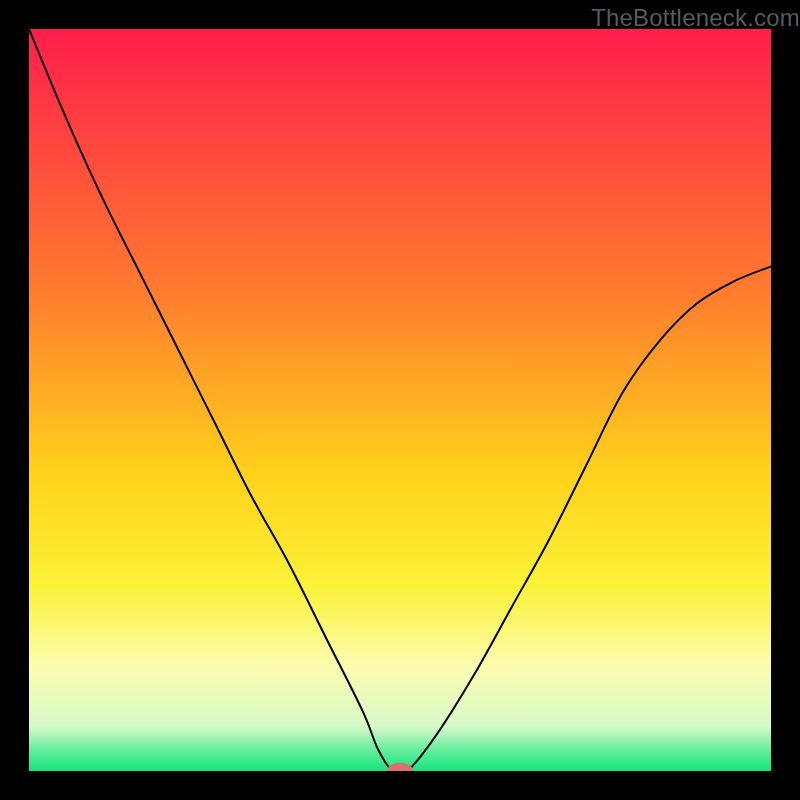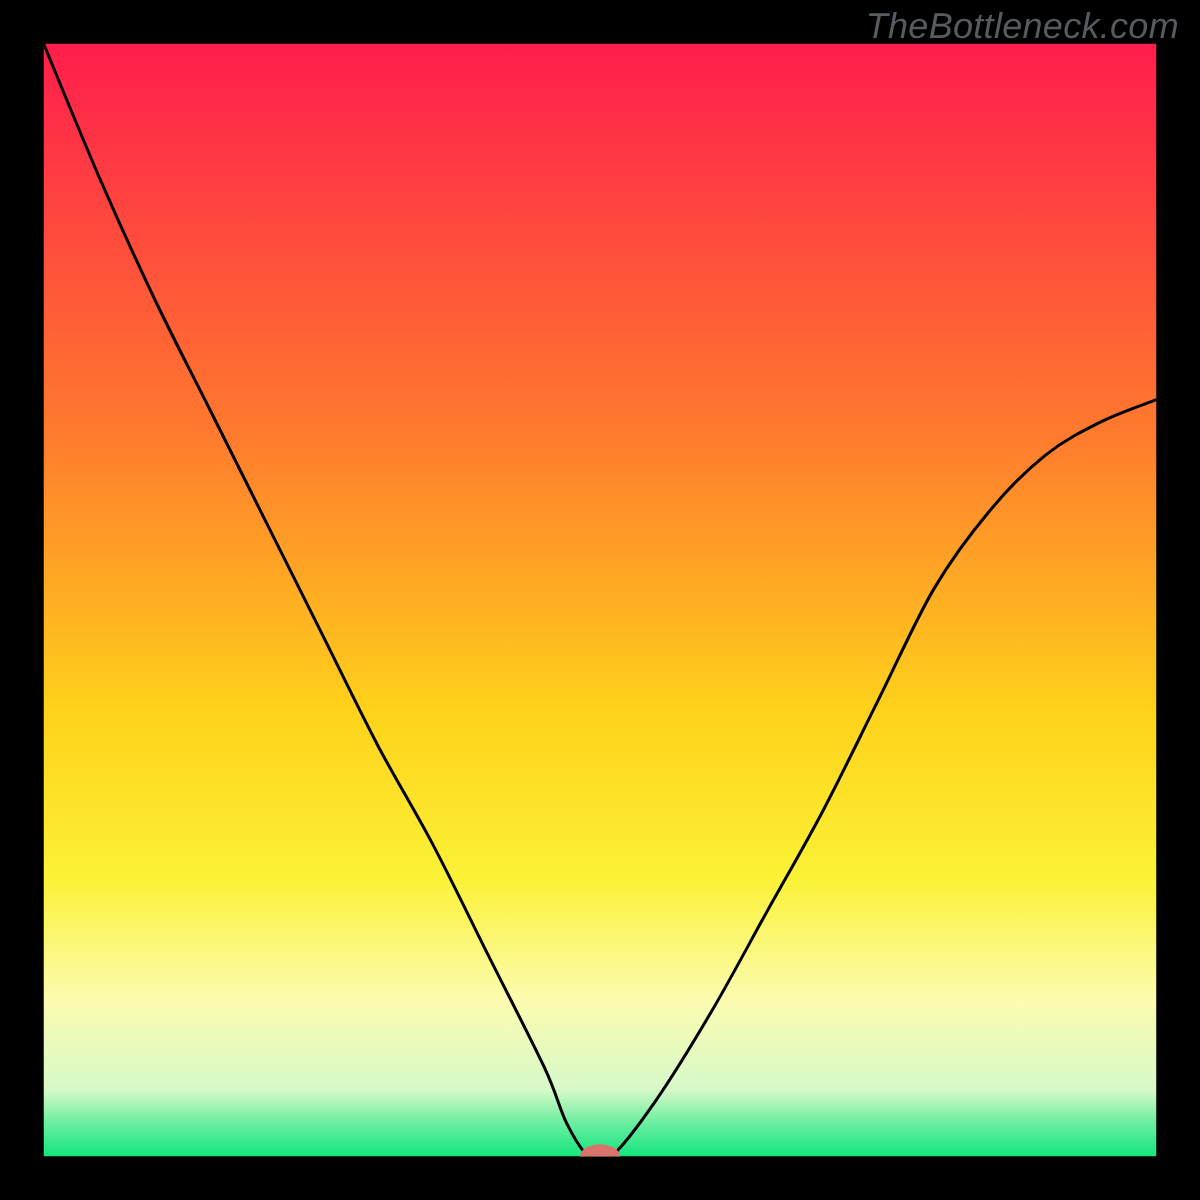--- a/index.html
+++ b/index.html
@@ -15,27 +15,26 @@
     position: absolute;
     left: 0;
     top: 0;
     width: 800px;
     height: 800px;
     background: #000;
   }
   .watermark {
     position: absolute;
     top: 4px;
-    right: 14px;
+    right: 0;
     color: #555b5f;
     font-size: 24px;
     font-weight: 500;
     letter-spacing: 0.2px;
     user-select: none;
-    font-style: italic;
   }
   .plot {
     position: absolute;
     left: 29px;
     top: 29px;
     width: 742px;
     height: 742px;
   }
   .plot svg {
     display: block;

